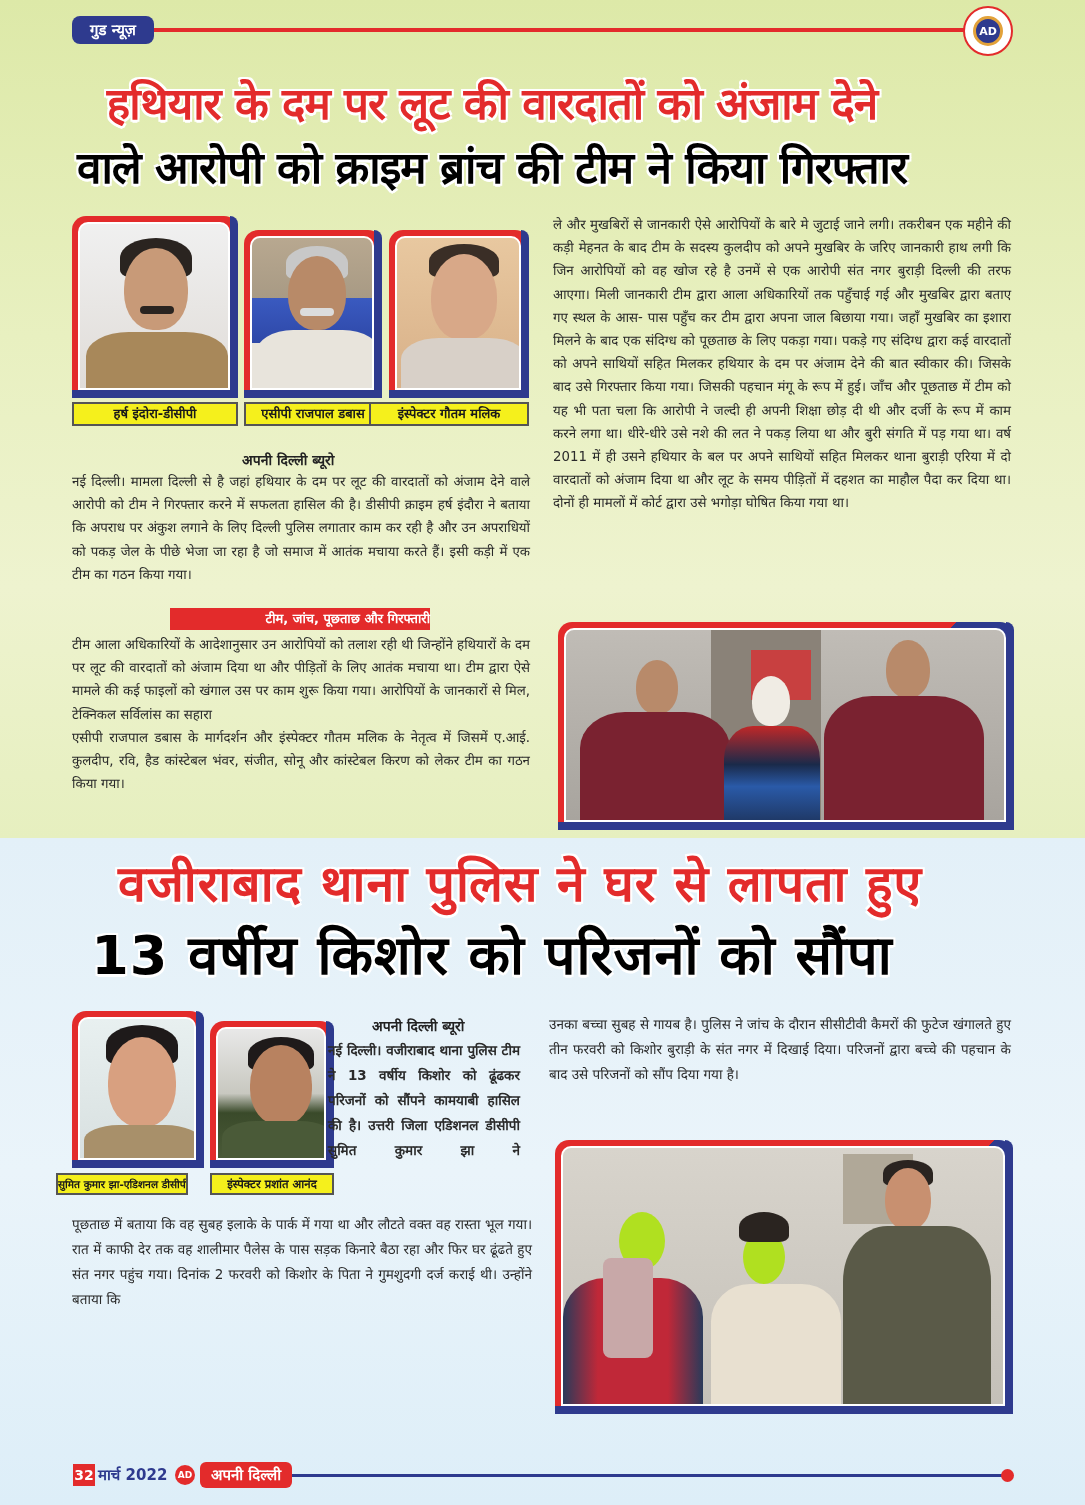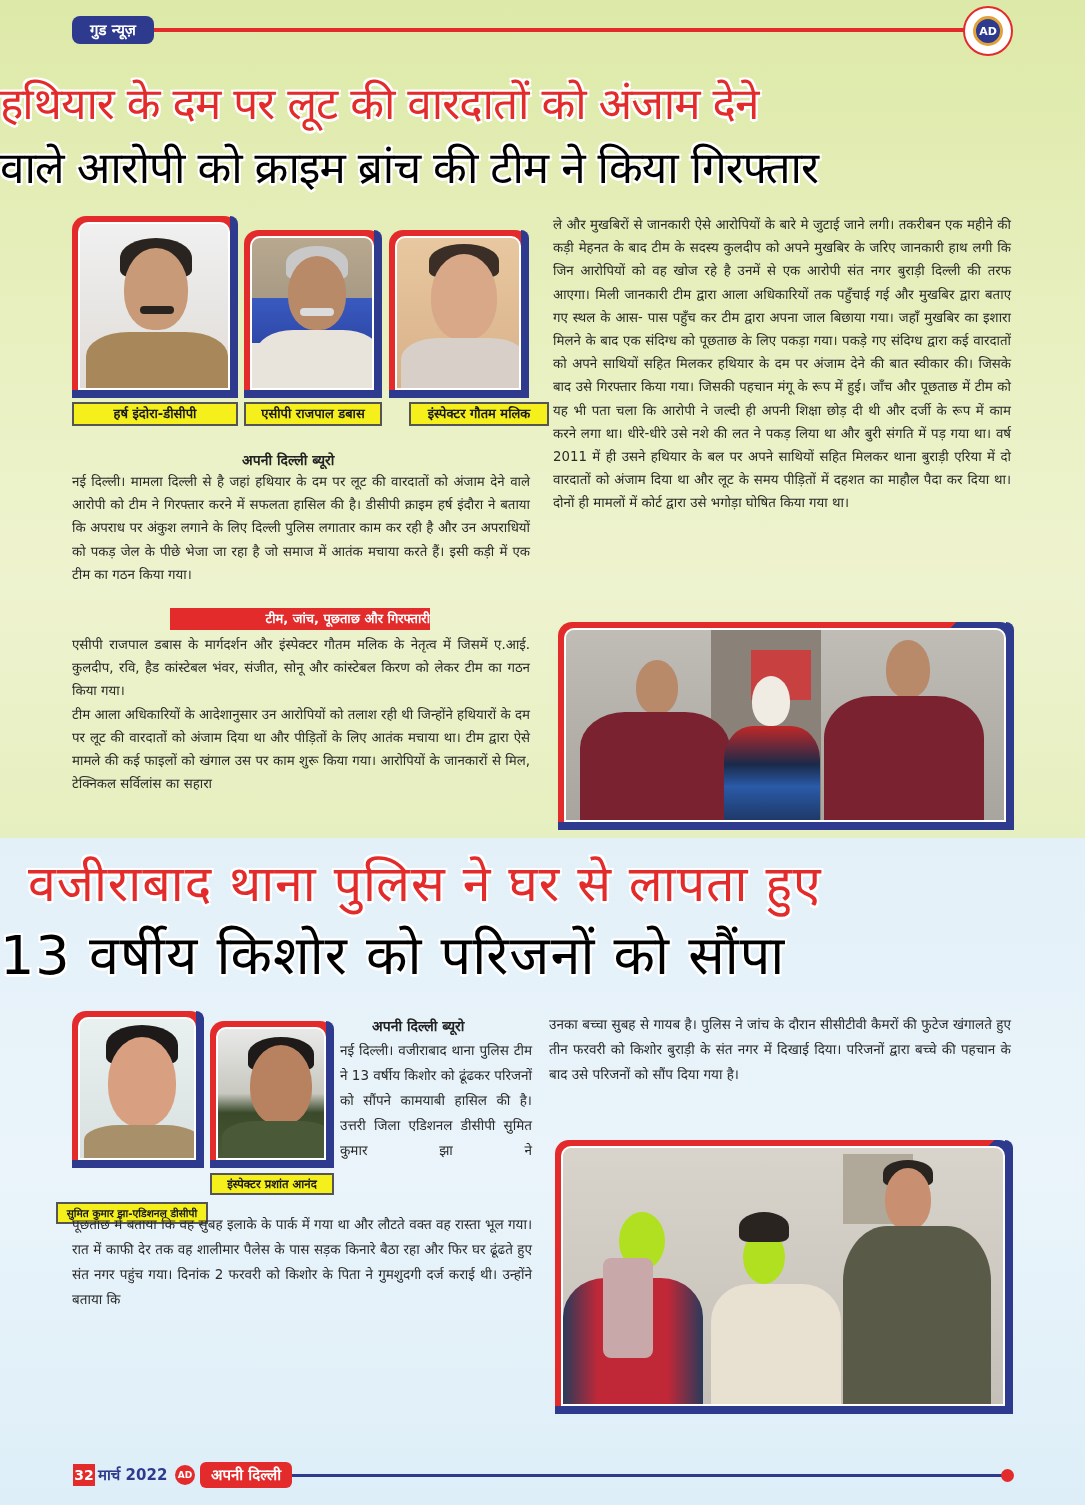--- a/index.html
+++ b/index.html
@@ -11,21 +11,21 @@
           background: linear-gradient(180deg, #e3f0f8 0%, #eaf4fa 50%, #ddeef8 100%); }
 
   .tag { position: absolute; left: 72px; top: 16px; width: 82px; height: 28px; border-radius: 8px;
          background: #2e3a8e; color: #fff; font-size: 15px; font-weight: bold; text-align: center; line-height: 28px; }
   .topline { position: absolute; left: 154px; top: 28px; width: 810px; height: 4px; background: #e32b2b; }
   .logo { position: absolute; left: 963px; top: 6px; width: 50px; height: 50px; border-radius: 50%;
           background: #fff; border: 2px solid #e32b2b; display: flex; align-items: center; justify-content: center; }
   .logo-inner { width: 30px; height: 30px; border-radius: 50%; background: #2e3a8e; border: 3px solid #e2a23a;
                 color: #fff; font-size: 11px; font-weight: bold; display: flex; align-items: center; justify-content: center; }
 
-  .headline { position: absolute; left: 0; width: 984px; font-weight: normal;
+  .headline { position: absolute; left: 0; width: 984px; text-align: center; font-weight: bold;
               font-family: "DejaVu Sans", sans-serif; letter-spacing: -1px;
               text-shadow: -2px -2px 0 #fff, 2px -2px 0 #fff, -2px 2px 0 #fff, 2px 2px 0 #fff, 0 3px 0 #fff; }
   .h-red { color: #e32b2b; }
   .h-blue { color: #000000; }
 
   .photo-frame { position: absolute; background: linear-gradient(135deg, #e32b2b 0%, #e32b2b 60%, #2e3a8e 60%);
                  border-radius: 14px 14px 0 0; padding: 6px 8px 8px 6px; }
   .photo-frame::after { content: ""; position: absolute; right: 0; top: 0; width: 8px; bottom: 0; background: #2e3a8e; border-radius: 0 14px 0 0; }
   .photo-frame::before { content: ""; position: absolute; left: 0; bottom: 0; height: 8px; right: 0; background: #2e3a8e; }
   .photo { position: relative; z-index: 2; width: 100%; height: 100%; border: 2px solid #fff; border-radius: 10px 10px 0 0; overflow: hidden; }
@@ -95,30 +95,30 @@
 </div>
 <div class="caption" style="left:244px; top:402px; width:138px; height:24px;">एसीपी राजपाल डबास</div>
 
 <div class="photo-frame" style="left:389px; top:230px; width:140px; height:168px;">
   <div class="photo bg-wood">
     <div class="hair" style="left:32px; top:6px; width:70px; height:34px; background:#3a2e26;"></div>
     <div class="head" style="left:34px; top:16px; width:66px; height:86px; background:#d8a888;"></div>
     <div class="body" style="left:4px; top:100px; width:126px; height:70px; background:#d8d0c8;"></div>
   </div>
 </div>
-<div class="caption" style="left:409px; top:402px; width:140px; height:24px;">इंस्पेक्टर गौतम मलिक</div>
+<div class="caption" style="left:369px; top:402px; width:160px; height:24px;">इंस्पेक्टर गौतम मलिक</div>
 
 <div class="bureau" style="left:242px; top:450px;">अपनी दिल्ली ब्यूरो</div>
 <div class="col-text" style="left:72px; top:470px; width:458px;">
   <p>नई दिल्ली। मामला दिल्ली से है जहां हथियार के दम पर लूट की वारदातों को अंजाम देने वाले आरोपी को टीम ने गिरफ्तार करने में सफलता हासिल की है। डीसीपी क्राइम हर्ष इंदौरा ने बताया कि अपराध पर अंकुश लगाने के लिए दिल्ली पुलिस लगातार काम कर रही है और उन अपराधियों को पकड़ जेल के पीछे भेजा जा रहा है जो समाज में आतंक मचाया करते हैं। इसी कड़ी में एक टीम का गठन किया गया।</p>
 </div>
 <div class="subhead">टीम, जांच, पूछताछ और गिरफ्तारी</div>
 <div class="col-text" style="left:72px; top:633px; width:458px;">
+  <p>टीम आला अधिकारियों के आदेशानुसार उन आरोपियों को तलाश रही थी जिन्होंने हथियारों के दम पर लूट की वारदातों को अंजाम दिया था और पीड़ितों के लिए आतंक मचाया था। टीम द्वारा ऐसे मामले की कई फाइलों को खंगाल उस पर काम शुरू किया गया। आरोपियों के जानकारों से मिल, टेक्निकल सर्विलांस का सहारा</p>
   <p>एसीपी राजपाल डबास के मार्गदर्शन और इंस्पेक्टर गौतम मलिक के नेतृत्व में जिसमें ए.आई. कुलदीप, रवि, हैड कांस्टेबल भंवर, संजीत, सोनू और कांस्टेबल किरण को लेकर टीम का गठन किया गया।</p>
-  <p>टीम आला अधिकारियों के आदेशानुसार उन आरोपियों को तलाश रही थी जिन्होंने हथियारों के दम पर लूट की वारदातों को अंजाम दिया था और पीड़ितों के लिए आतंक मचाया था। टीम द्वारा ऐसे मामले की कई फाइलों को खंगाल उस पर काम शुरू किया गया। आरोपियों के जानकारों से मिल, टेक्निकल सर्विलांस का सहारा</p>
 </div>
 <div class="col-text" style="left:553px; top:213px; width:458px;">
   <p>ले और मुखबिरों से जानकारी ऐसे आरोपियों के बारे मे जुटाई जाने लगी। तकरीबन एक महीने की कड़ी मेहनत के बाद टीम के सदस्य कुलदीप को अपने मुखबिर के जरिए जानकारी हाथ लगी कि जिन आरोपियों को वह खोज रहे है उनमें से एक आरोपी संत नगर बुराड़ी दिल्ली की तरफ आएगा। मिली जानकारी टीम द्वारा आला अधिकारियों तक पहुँचाई गई और मुखबिर द्वारा बताए गए स्थल के आस- पास पहुँच कर टीम द्वारा अपना जाल बिछाया गया। जहाँ मुखबिर का इशारा मिलने के बाद एक संदिग्ध को पूछताछ के लिए पकड़ा गया। पकड़े गए संदिग्ध द्वारा कई वारदातों को अपने साथियों सहित मिलकर हथियार के दम पर अंजाम देने की बात स्वीकार की। जिसके बाद उसे गिरफ्तार किया गया। जिसकी पहचान मंगू के रूप में हुई। जाँच और पूछताछ में टीम को यह भी पता चला कि आरोपी ने जल्दी ही अपनी शिक्षा छोड़ दी थी और दर्जी के रूप में काम करने लगा था। धीरे-धीरे उसे नशे की लत ने पकड़ लिया था और बुरी संगति में पड़ गया था। वर्ष 2011 में ही उसने हथियार के बल पर अपने साथियों सहित मिलकर थाना बुराड़ी एरिया में दो वारदातों को अंजाम दिया था और लूट के समय पीड़ितों में दहशत का माहौल पैदा कर दिया था। दोनों ही मामलों में कोर्ट द्वारा उसे भगोड़ा घोषित किया गया था।</p>
 </div>
 
 <div class="photo-frame" style="left:558px; top:622px; width:456px; height:208px;">
   <div class="photo bg-grey">
     <div style="position:absolute; left:145px; top:0; width:110px; height:200px; background:#8a8278;"></div>
     <div style="position:absolute; left:185px; top:20px; width:60px; height:50px; background:#c84040;"></div>
     <div class="head" style="left:70px; top:30px; width:42px; height:54px; background:#b88a6a;"></div>
@@ -133,33 +133,33 @@
 <div class="headline h-red" style="top:852px; font-size:50px; line-height:64px; letter-spacing:1px;margin-left:28px;">वजीराबाद थाना पुलिस ने घर से लापता हुए</div>
 <div class="headline h-blue" style="top:922px; font-size:54px; line-height:68px; letter-spacing:1px;">13 वर्षीय किशोर को परिजनों को सौंपा</div>
 
 <div class="photo-frame" style="left:72px; top:1011px; width:132px; height:157px;">
   <div class="photo bg-face">
     <div class="hair" style="left:26px; top:6px; width:72px; height:40px; background:#1e1a1a;"></div>
     <div class="head" style="left:28px; top:18px; width:68px; height:90px; background:#d8a080;"></div>
     <div class="body" style="left:4px; top:106px; width:116px; height:50px; background:#a8906a;"></div>
   </div>
 </div>
-<div class="caption" style="left:56px; top:1173px; width:152px; height:22px; font-size:10.5px; line-height:18px;margin-top:29px;">सुमित कुमार झा-एडिशनल डीसीपी</div>
+<div class="caption" style="left:56px; top:1173px; width:132px; height:22px; font-size:10.5px; line-height:18px;">सुमित कुमार झा-एडिशनल डीसीपी</div>
 
 <div class="photo-frame" style="left:210px; top:1021px; width:124px; height:147px;">
   <div class="photo bg-room">
     <div class="hair" style="left:30px; top:8px; width:66px; height:34px; background:#1e1a1a;"></div>
     <div class="head" style="left:32px; top:16px; width:62px; height:80px; background:#b88260;"></div>
     <div class="body" style="left:4px; top:92px; width:112px; height:54px; background:#4a5a38;"></div>
   </div>
 </div>
 <div class="caption" style="left:210px; top:1173px; width:124px; height:22px; font-size:11.5px; line-height:18px;">इंस्पेक्टर प्रशांत आनंद</div>
 
 <div class="bureau" style="left:372px; top:1016px;">अपनी दिल्ली ब्यूरो</div>
-<div class="col-text" style="left:340px; top:1038px; width:192px; font-size:13.5px; line-height:25px; text-align:justify; text-align-last:justify;">
+<div class="col-text" style="left:328px; top:1038px; width:192px; font-size:13.5px; line-height:25px; text-align:justify; text-align-last:justify;font-weight:bold;">
   <p>नई दिल्ली। वजीराबाद थाना पुलिस टीम ने 13 वर्षीय किशोर को ढूंढकर परिजनों को सौंपने कामयाबी हासिल की है। उत्तरी जिला एडिशनल डीसीपी सुमित कुमार झा ने</p>
 </div>
 <div class="col-text" style="left:72px; top:1212px; width:460px; font-size:13.5px; line-height:25px;">
   <p>पूछताछ में बताया कि वह सुबह इलाके के पार्क में गया था और लौटते वक्त वह रास्ता भूल गया। रात में काफी देर तक वह शालीमार पैलेस के पास सड़क किनारे बैठा रहा और फिर घर ढूंढते हुए संत नगर पहुंच गया। दिनांक 2 फरवरी को किशोर के पिता ने गुमशुदगी दर्ज कराई थी। उन्होंने बताया कि</p>
 </div>
 <div class="col-text" style="left:549px; top:1012px; width:462px; font-size:13.5px; line-height:25px;">
   <p>उनका बच्चा सुबह से गायब है। पुलिस ने जांच के दौरान सीसीटीवी कैमरों की फुटेज खंगालते हुए तीन फरवरी को किशोर बुराड़ी के संत नगर में दिखाई दिया। परिजनों द्वारा बच्चे की पहचान के बाद उसे परिजनों को सौंप दिया गया है।</p>
 </div>
 
 <div class="photo-frame" style="left:555px; top:1140px; width:458px; height:274px;">

